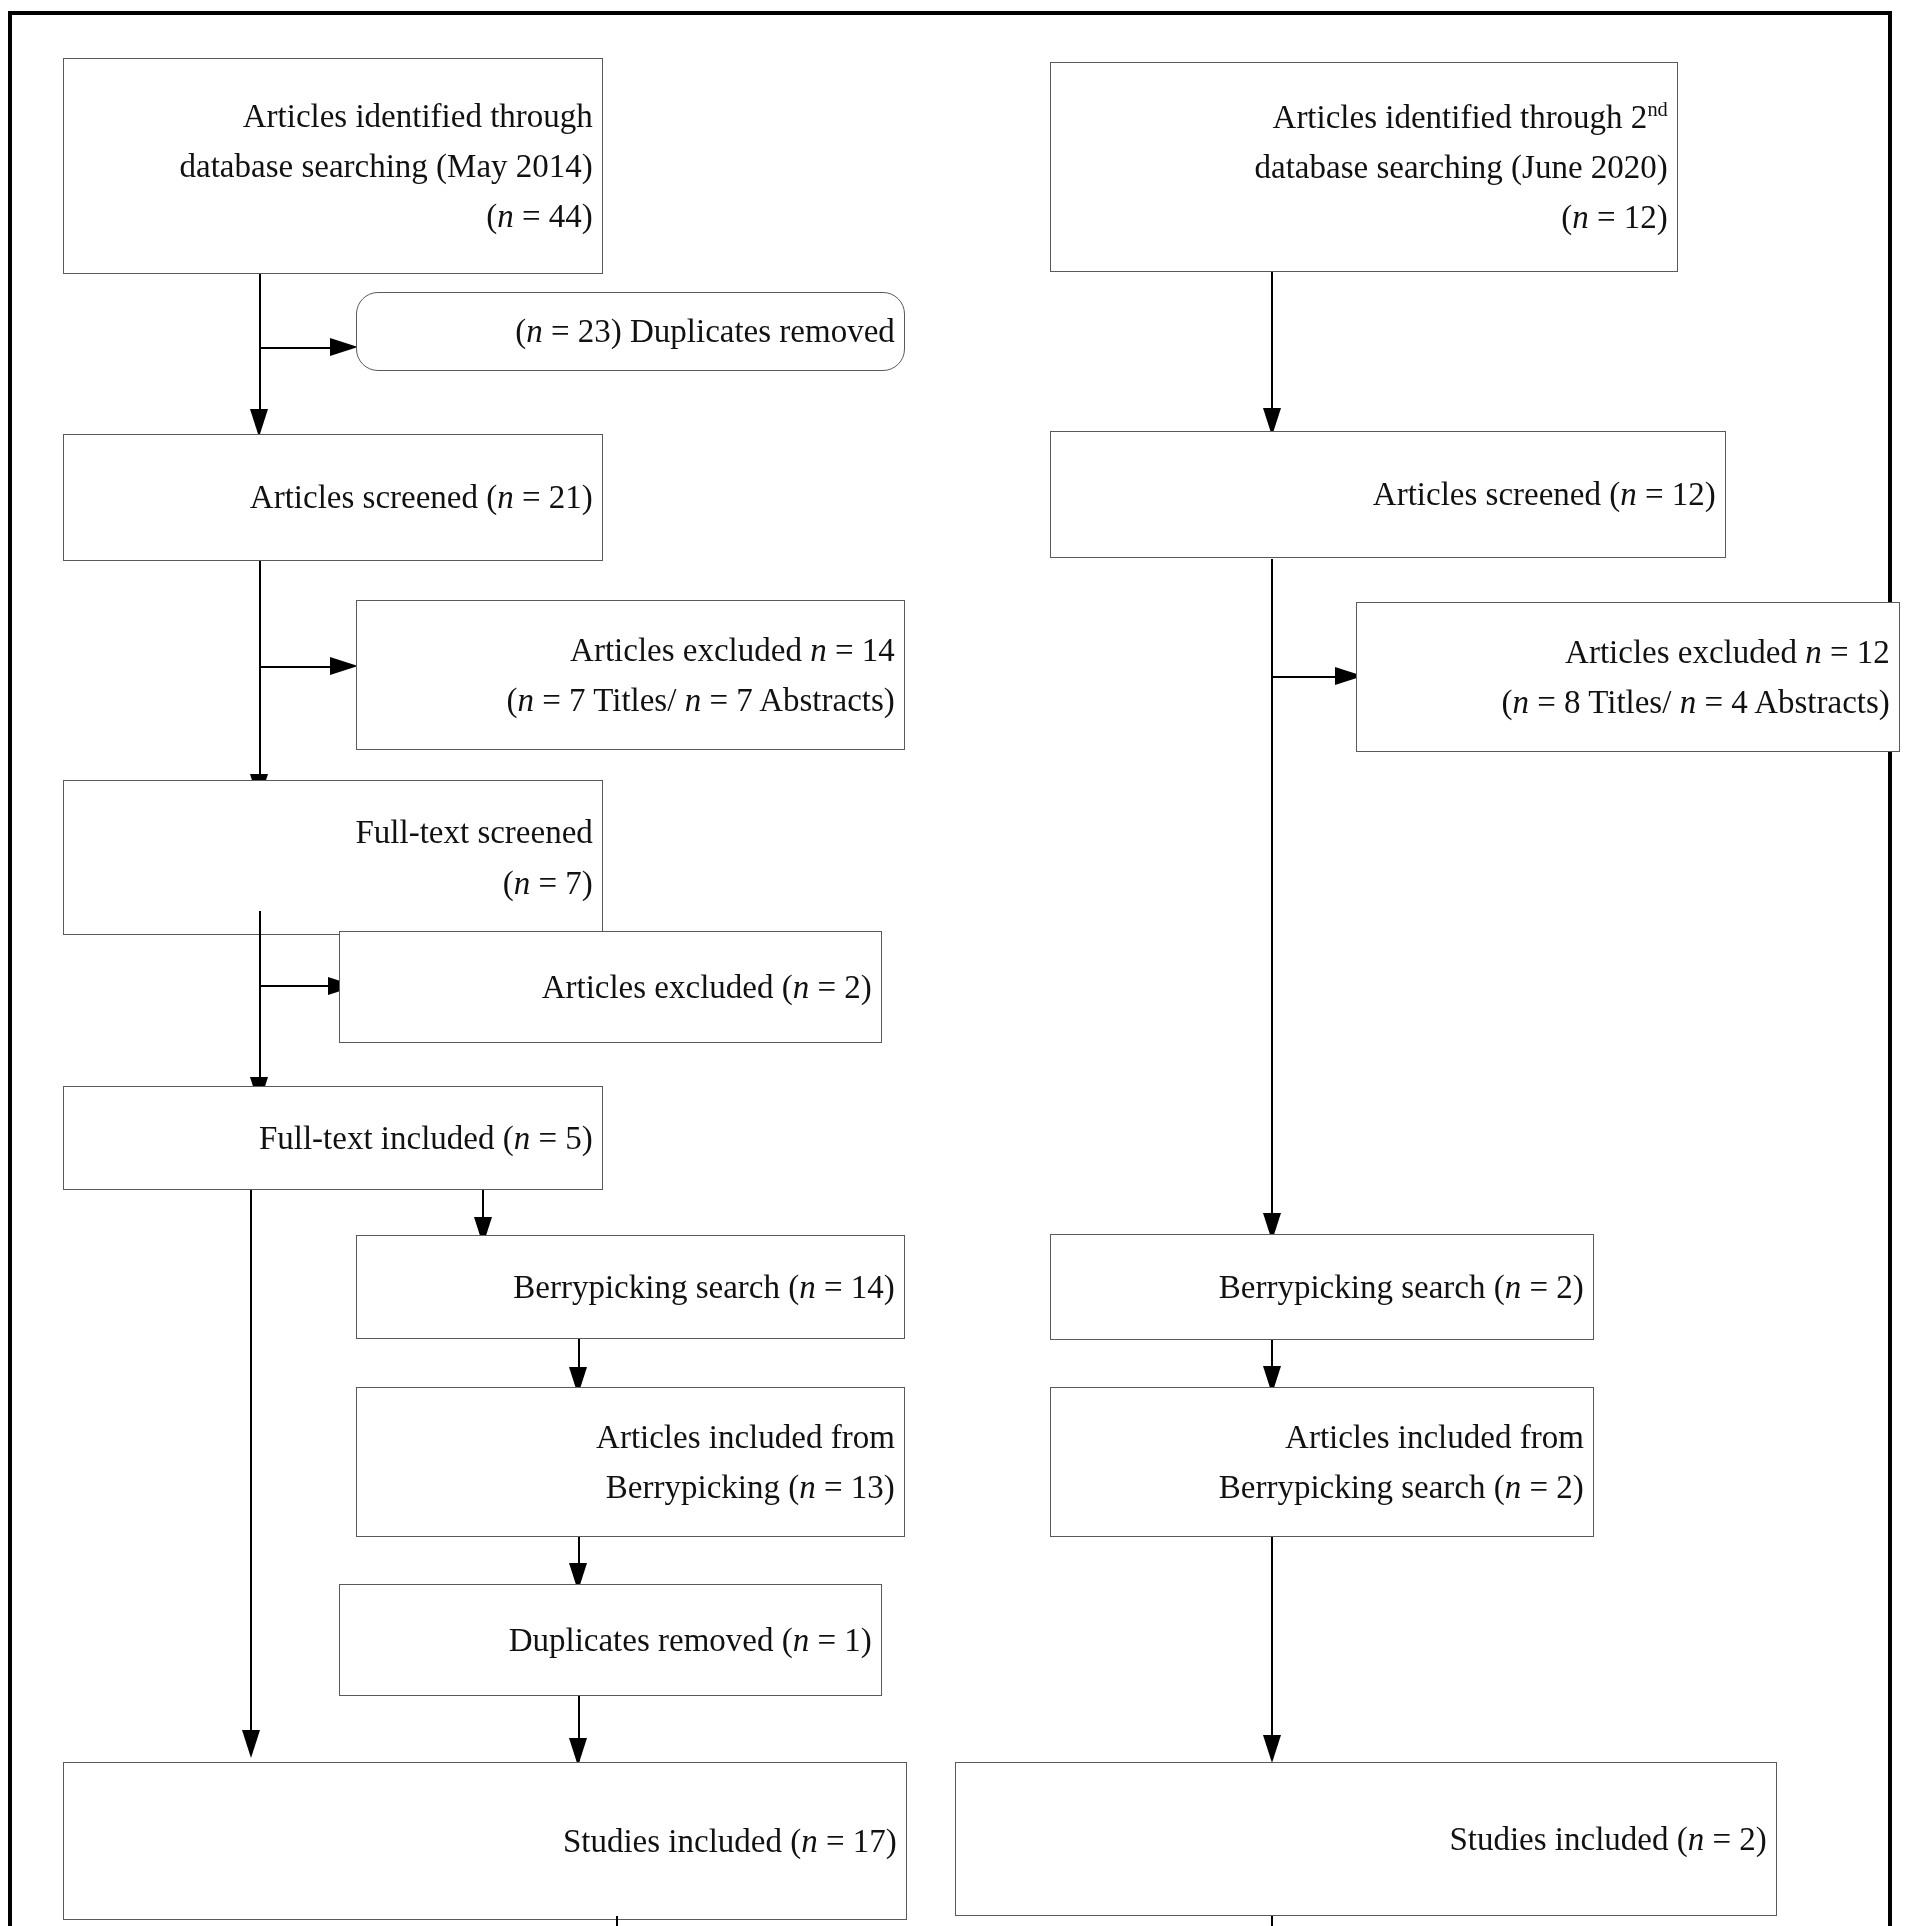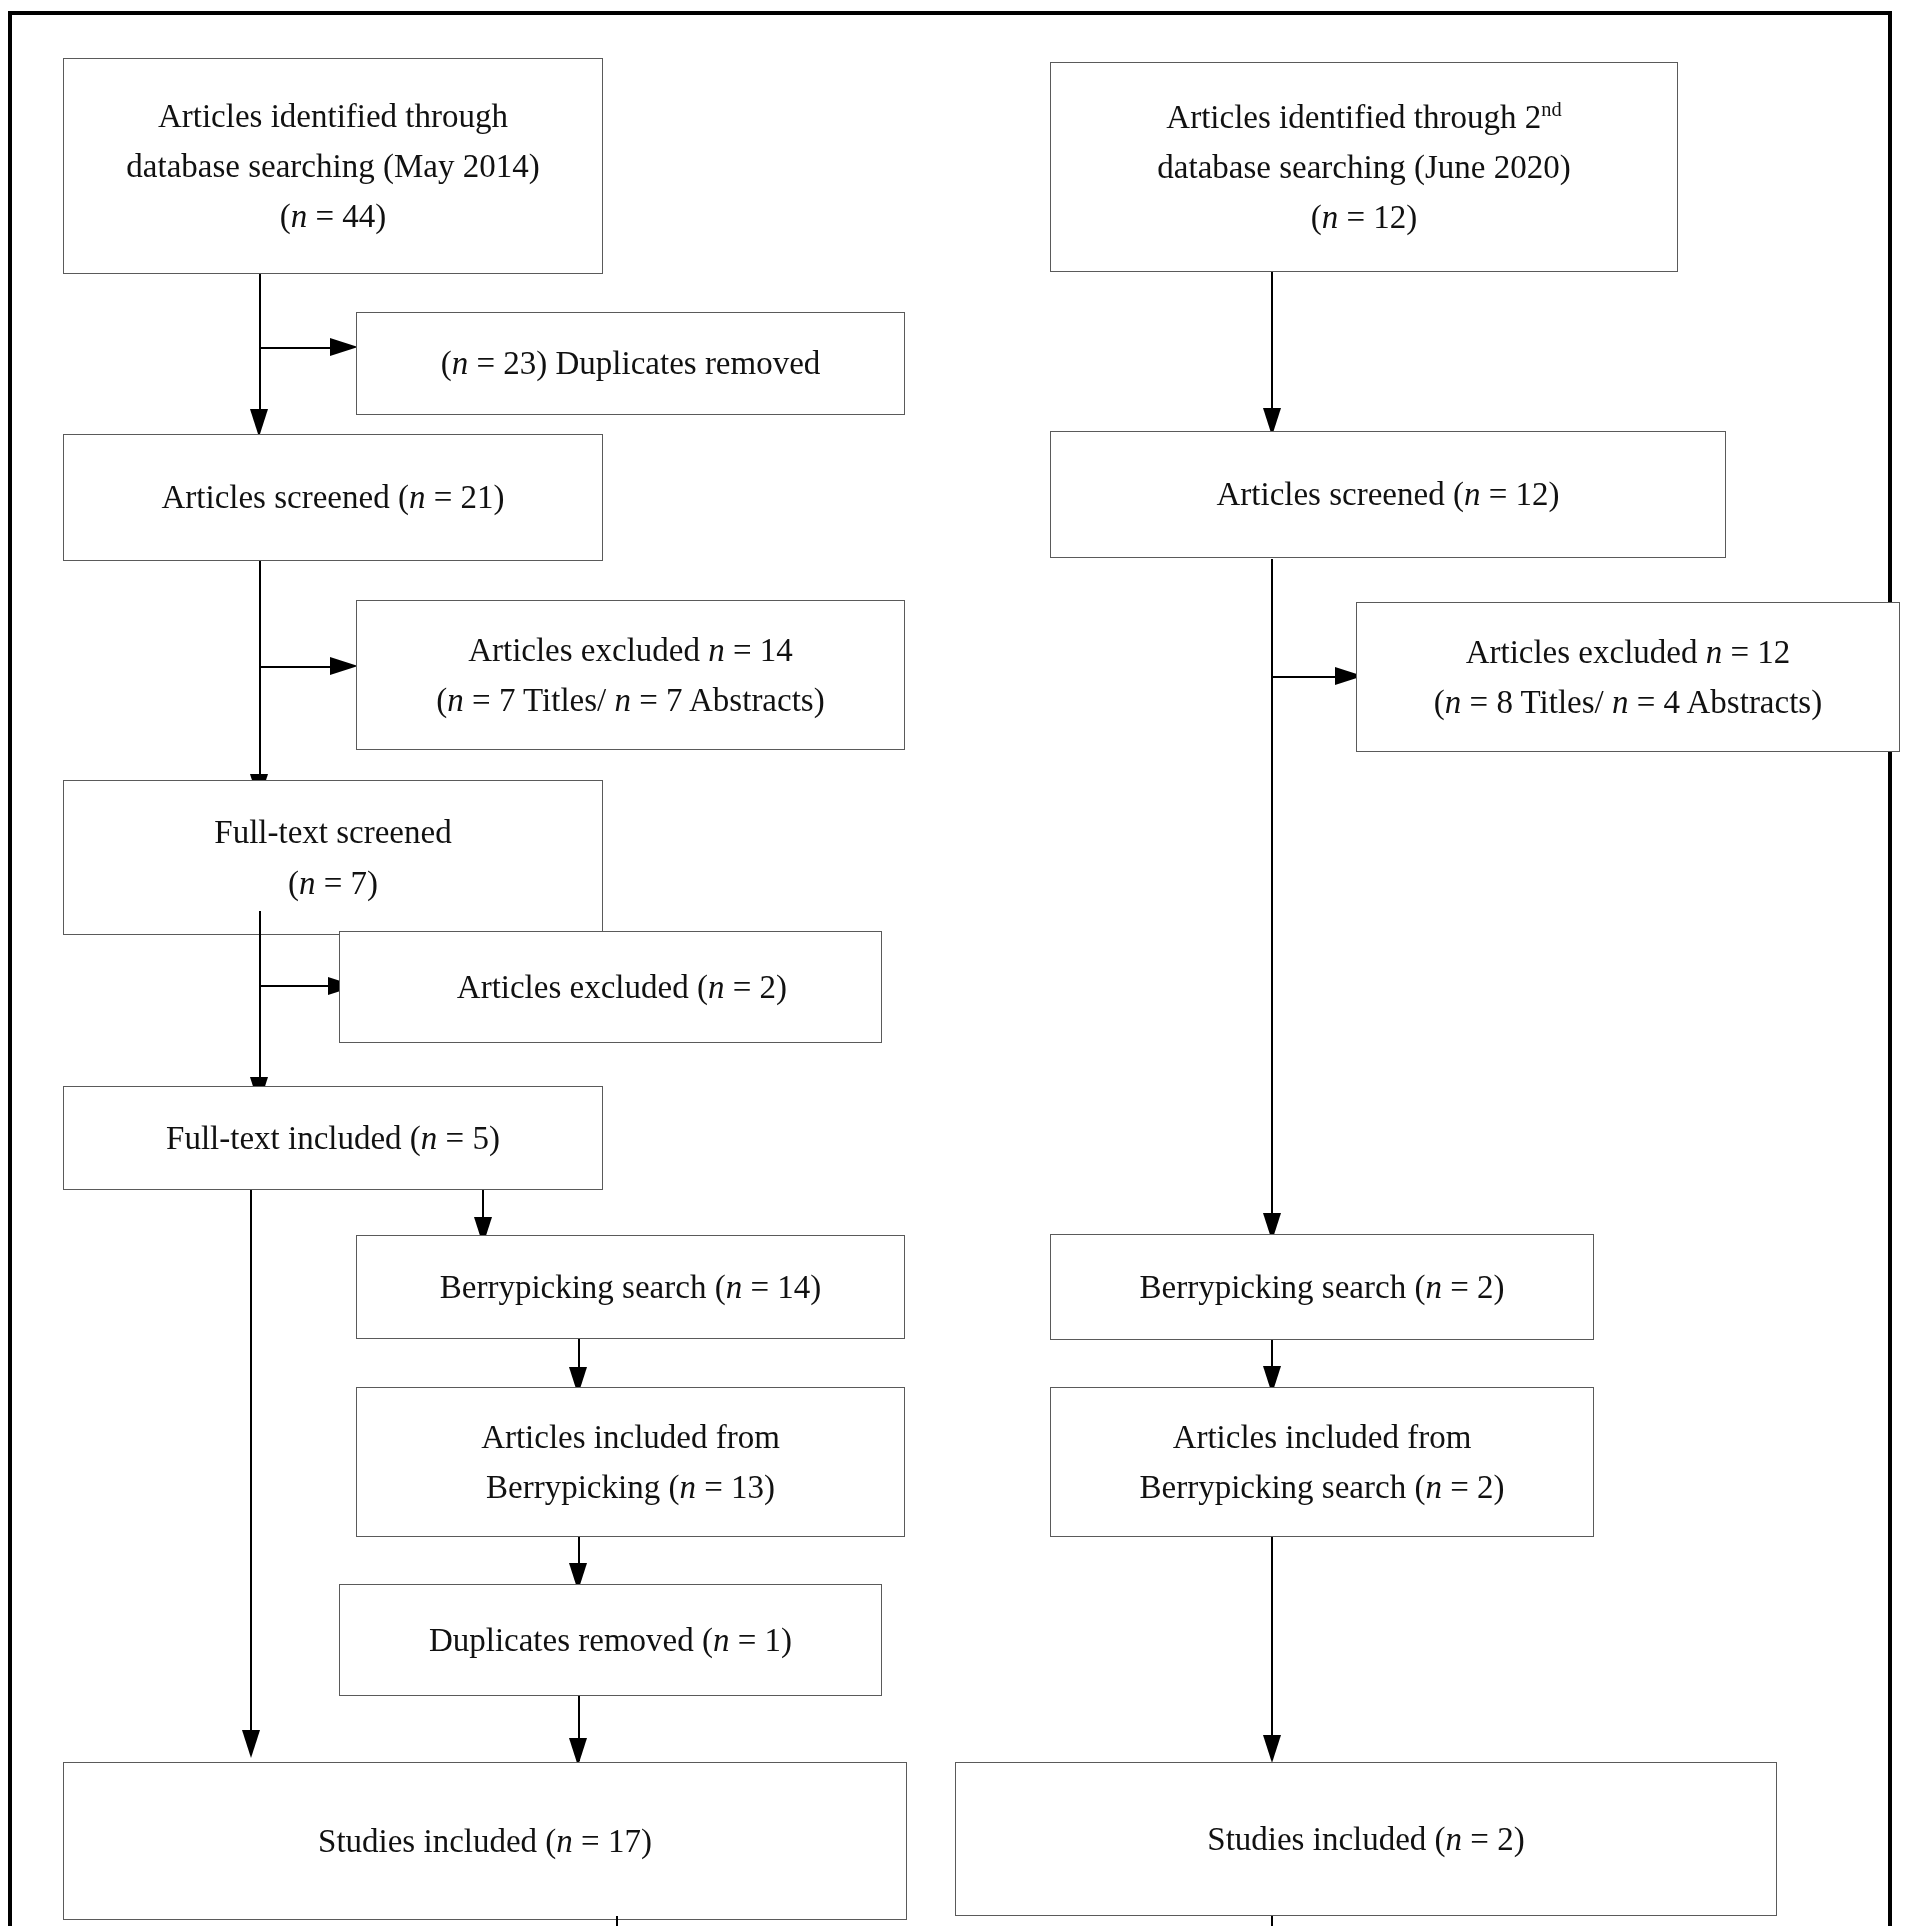--- a/index.html
+++ b/index.html
@@ -26,21 +26,21 @@
     box-sizing: border-box;
   }
   
   .flow-box {
     position: absolute;
     border: 1.9px solid #5a5a5a;
     box-sizing: border-box;
     background: #ffffff;
     display: flex;
     flex-direction: column;
-    align-items: center;
+    align-items: flex-end;
     justify-content: center;
     text-align: center;
     font-size: 33px;
     line-height: 1.52;
     color: #111111;
     padding: 0 9.2px;
   }
   .flow-box .ln { display: block; white-space: nowrap; }
   i.n { font-style: italic; }
   sup.ord { font-size: 0.62em; vertical-align: super; line-height: 0; }
@@ -85,21 +85,21 @@
     <span class="ln">database searching (May 2014)</span>
     <span class="ln"><span>(</span><i class="n">n</i><span> = 44)</span></span>
   </div>
 
   <div class="vline" style="left:259px; top:274px; height:150px;"></div>
   <div class="arrow-down" style="left:250px; top:409px;"></div>
 
   <div class="hline" style="left:259px; top:347px; width:79px;"></div>
   <div class="arrow-right" style="left:330px; top:338px;"></div>
 
-  <div class="flow-box" style="left:356px; top:312px; width:549px; height:103px;">
+  <div class="flow-box" style="left:356px; top:292px; width:549px; height:79px;border-radius:22px;">
     <span class="ln"><span>(</span><i class="n">n</i><span> = 23) Duplicates removed</span></span>
   </div>
 
   <div class="flow-box" style="left:63px; top:434px; width:540px; height:127px;">
     <span class="ln"><span>Articles screened (</span><i class="n">n</i><span> = 21)</span></span>
   </div>
 
   <div class="vline" style="left:259px; top:561px; height:227px;"></div>
   <div class="arrow-down" style="left:250px; top:774px;"></div>
 

